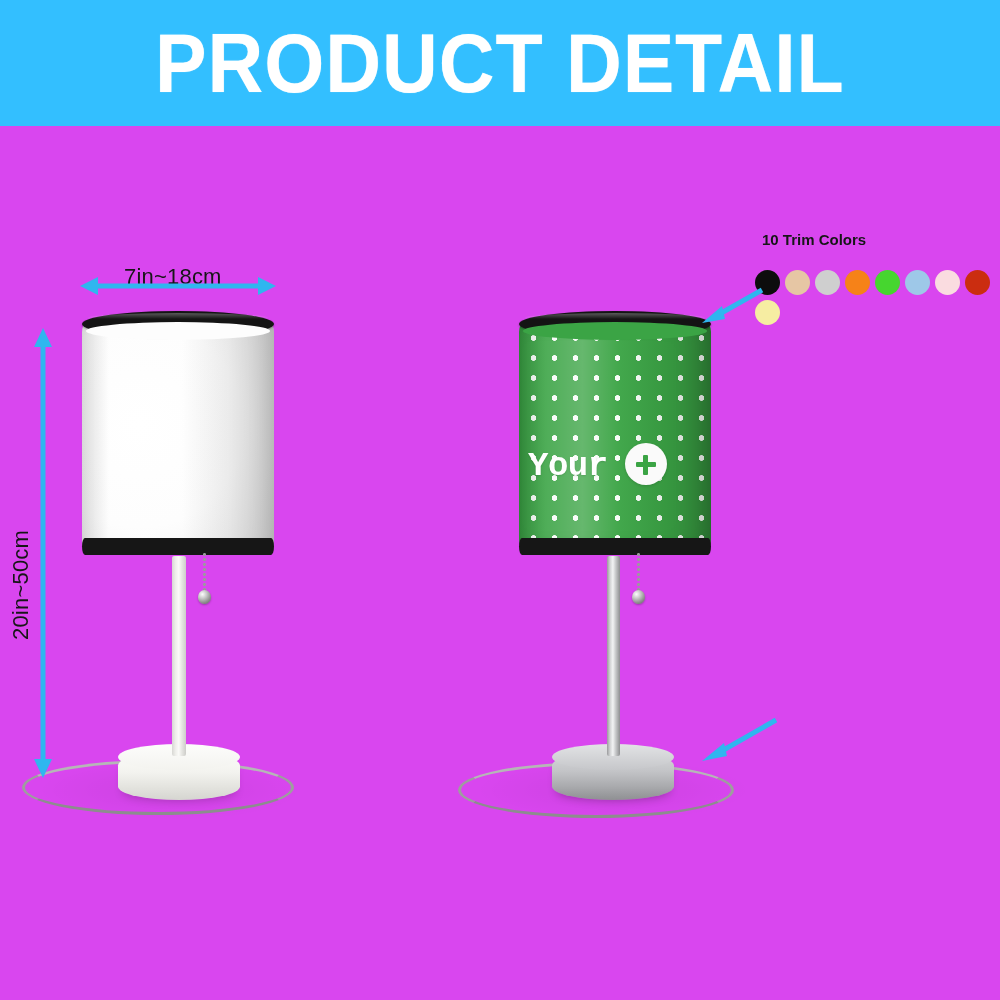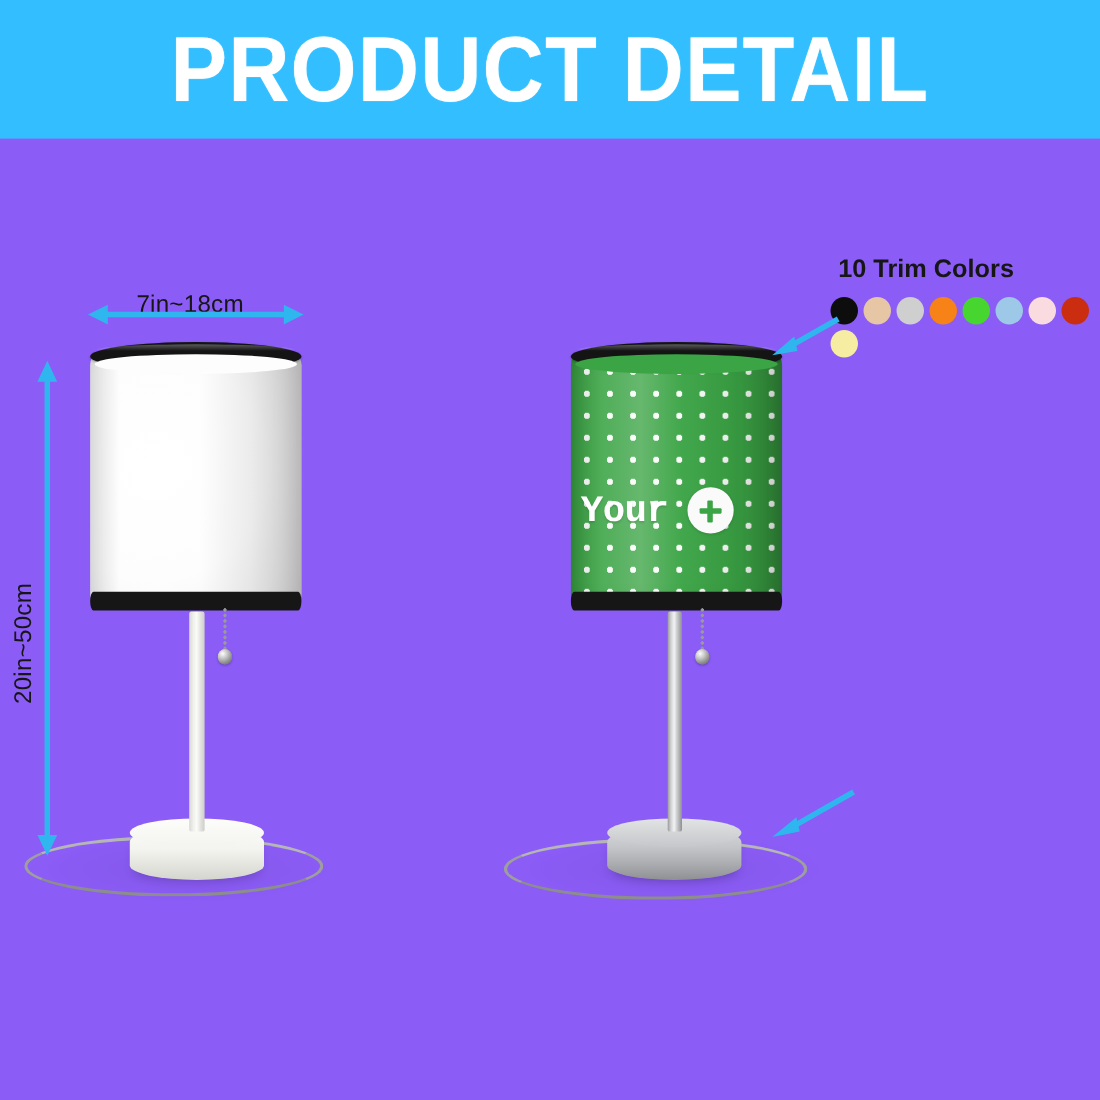--- a/index.html
+++ b/index.html
@@ -9,21 +9,21 @@
     height: 1000px;
     overflow: hidden;
     background: #f5f5f5;
     font-family: "Liberation Sans", sans-serif;
   }
 
   #stage {
     position: relative;
     width: 1000px;
     height: 1000px;
-    background: #8b5cf6;
+    background: #d946ef;
     overflow: hidden;
   }
 
   
   #header-banner {
     position: absolute;
     left: 0; top: 0;
     width: 1000px;
     height: 126px;
     background: #33bfff;
@@ -171,21 +171,21 @@
   #dim-height-label {
     transform-origin: left top;
     transform: rotate(-90deg);
   }
   .arrow-svg { position: absolute; overflow: visible; }
 
   
   #trim-colors-title {
     position: absolute;
     left: 762px; top: 231px;
-    font-size: 23px;
+    font-size: 15px;
     font-weight: bold;
     color: #161616;
     white-space: nowrap;
   }
   #trim-swatches {
     position: absolute;
     left: 755px; top: 270px;
     width: 245px;
     display: flex;
     flex-wrap: wrap;

